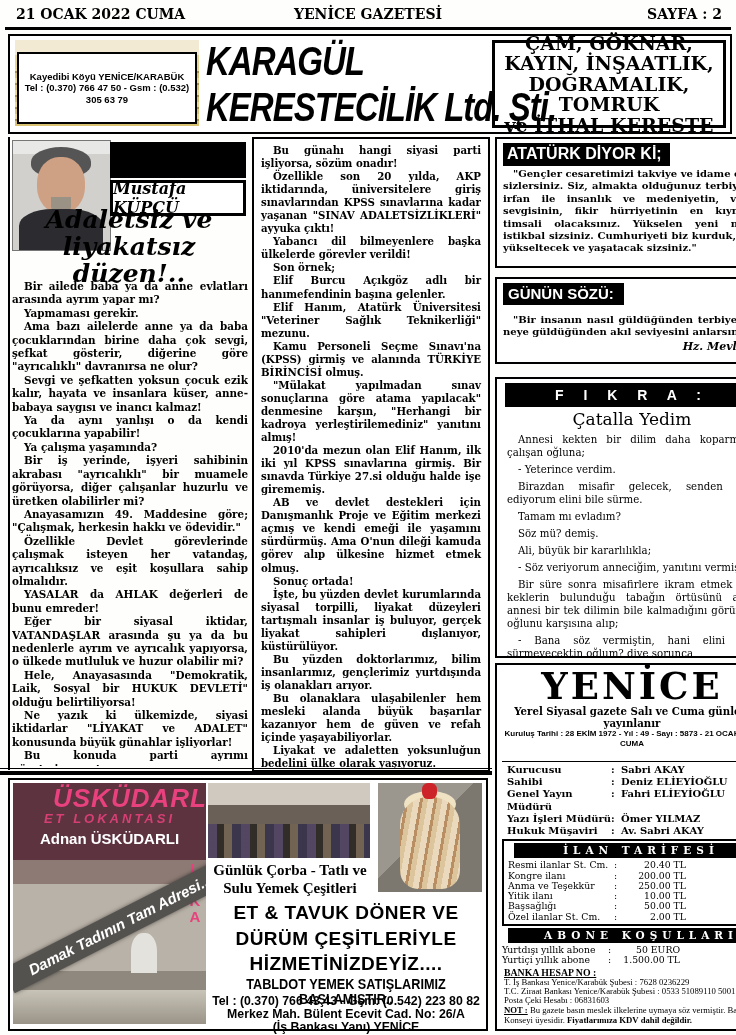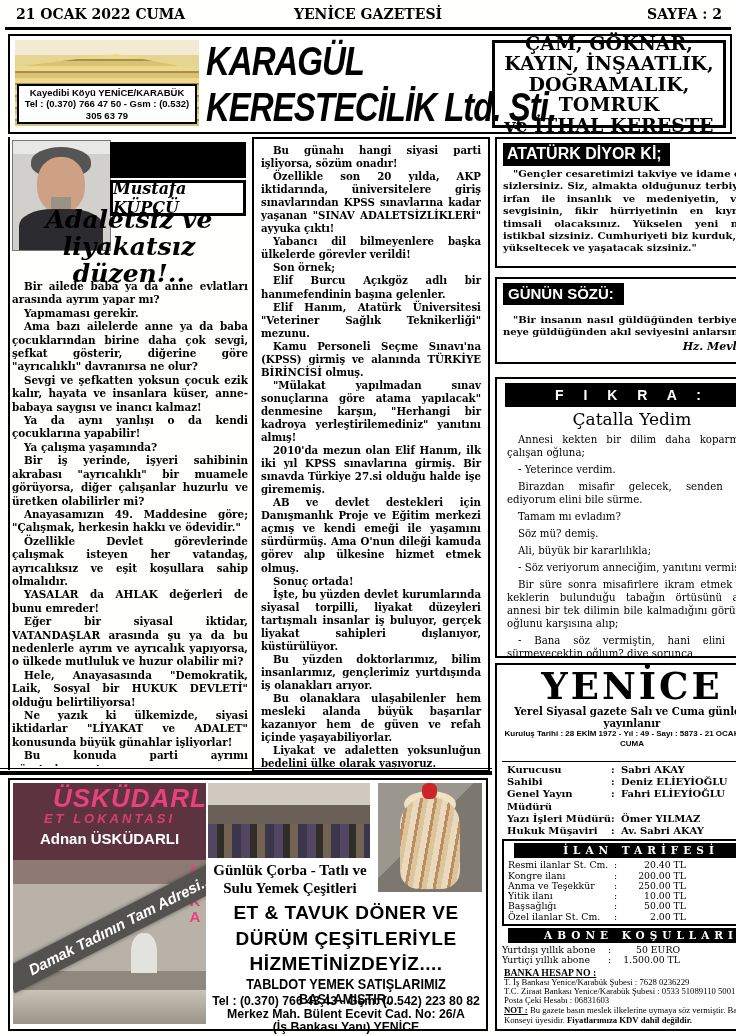--- a/index.html
+++ b/index.html
@@ -15,21 +15,21 @@
 
   
   .kbox{top:34px;left:8px;width:720px;height:96px;border:2px solid #000;background:#fff;}
   .kphoto{left:5px;top:4px;width:184px;height:86px;background:
      linear-gradient(180deg,#f2ead2 0 18%,#e5d492 18% 55%,#d5bd74 55% 100%);overflow:hidden;}
   .kphoto .stack{position:absolute;left:0;top:14px;right:0;bottom:0;
      background:repeating-linear-gradient(180deg,#ecd98e 0 5px,#a98f4e 5px 7px,#d9c272 7px 12px);
      clip-path:polygon(0 18%,55% 0,100% 22%,100% 100%,0 100%);}
   .kcap{position:absolute;left:2px;right:2px;bottom:2px;background:#fff;border:2px solid #000;
      font-family:"Liberation Sans",sans-serif;font-weight:bold;font-size:9.5px;line-height:11.5px;
-     text-align:center;padding:1px 0;}
+     text-align:center;padding:17px 0;}
   .kname{left:196px;top:6px;width:296px;height:84px;display:flex;flex-direction:column;
      justify-content:space-between;}
   .kname div{font-family:"Liberation Sans",sans-serif;font-weight:900;font-style:italic;
      font-size:33px;letter-spacing:-1px;transform:scaleY(1.25);transform-origin:left center;white-space:nowrap;}
   .kprod{right:4px;top:4px;width:228px;height:82px;border:3px solid #000;display:flex;flex-direction:column;
      justify-content:center;text-align:center;font-weight:bold;font-size:19px;line-height:20.5px;}
 
   
   .art p{margin:0;text-indent:12px;}
   .bodytext{font-size:10.4px;line-height:13.4px;font-weight:bold;text-align:justify;}

